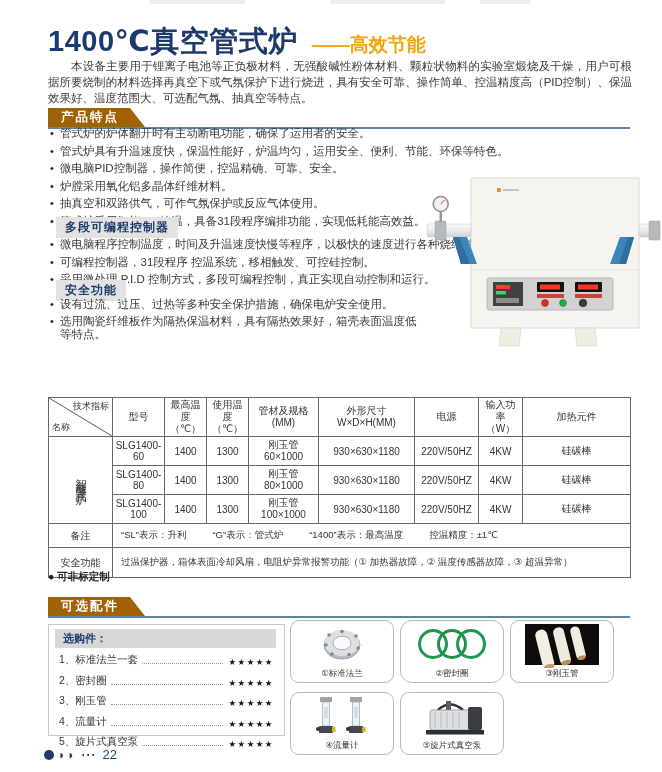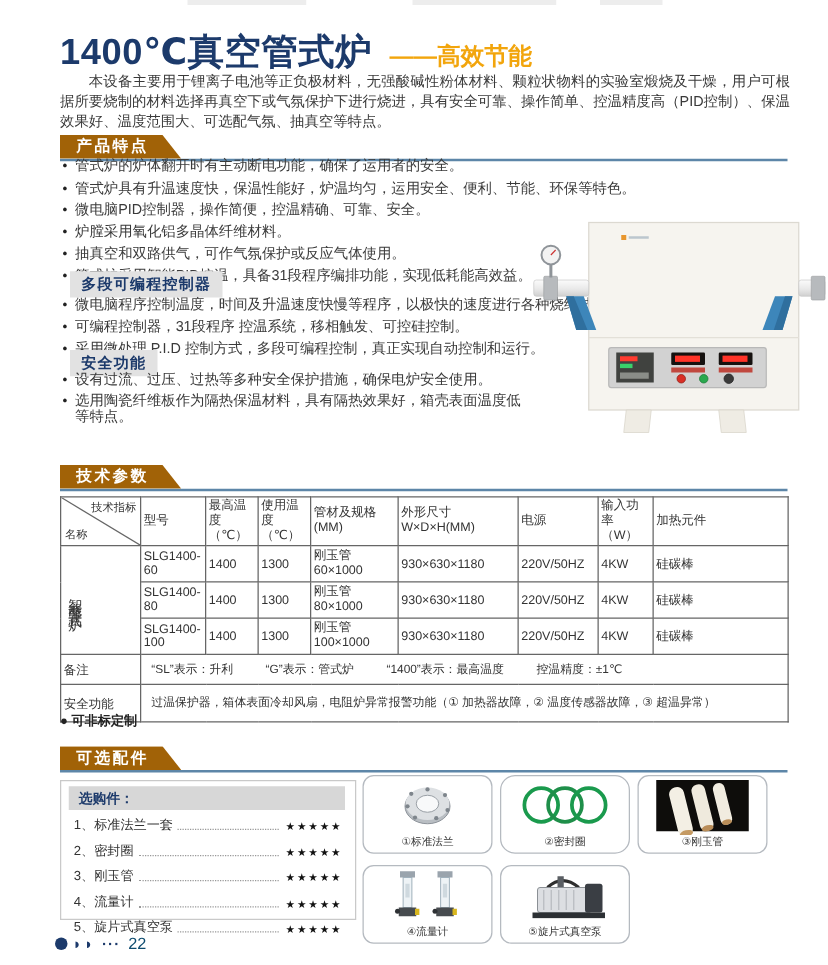--- a/index.html
+++ b/index.html
@@ -22,21 +22,21 @@
   
   .blist{position:absolute;left:50px;}
   .b{position:relative;padding-left:10px;font-size:11.5px;line-height:13.5px;color:#3a3a3a;}
   .b::before{content:"•";position:absolute;left:0;top:0;color:#222;font-size:11px;}
   
   .sub-h{position:absolute;background:#e2e2e2;color:#1c3a6b;font-weight:bold;font-size:12px;
          padding:2px 9px;letter-spacing:1px;}
   
   .spec-table{position:absolute;left:48px;top:397px;width:582px;border-collapse:collapse;
               table-layout:fixed;font-size:10px;color:#333;}
-  .spec-table td,.spec-table th{border:1px solid #666;text-align:left;vertical-align:middle;
+  .spec-table td,.spec-table th{border:1px solid #666;text-align:center;vertical-align:middle;
               padding:1px 2px;font-weight:normal;}
   .hl1{display:block;line-height:12px;}
   .hl2{display:block;line-height:12px;}
   .corner{position:relative;height:28px;padding:0;}
   .corner svg{position:absolute;inset:0;width:100%;height:100%;}
   .corner .ct{position:absolute;top:2px;right:3px;font-size:9px;}
   .corner .cb{position:absolute;bottom:2px;left:3px;font-size:9px;}
   .vgroup{writing-mode:vertical-rl;text-orientation:upright;letter-spacing:3px;font-size:11px;margin:0 auto;}
   .cell2 span{display:block;line-height:12px;}
   .remark-cell{text-align:left !important;padding-left:8px !important;}
@@ -152,23 +152,20 @@
       <circle cx="120" cy="133" r="3.4" fill="#d92f26" stroke="#8e1d17" stroke-width="0.6"></circle>
       <circle cx="138" cy="133" r="3.4" fill="#2aa84e" stroke="#1a7a35" stroke-width="0.6"></circle>
       <circle cx="158" cy="133" r="3.8" fill="#3a3a3a" stroke="#222" stroke-width="0.6"></circle>
     </g>
     <g>
       <polygon points="76,158 96,158 94,176 74,176" fill="#efece4" stroke="#d8d4c9" stroke-width="0.6"></polygon>
       <polygon points="150,158 170,158 172,176 152,176" fill="#efece4" stroke="#d8d4c9" stroke-width="0.6"></polygon>
     </g>
   </svg>
 
-  <div class="banner" style="top:372px;">
-    <div class="tab">技术参数</div>
-  </div>
 
   <table class="spec-table">
     <colgroup>
       <col style="width:64px">
         <col style="width:52px">
         <col style="width:42px">
         <col style="width:42px">
       <col style="width:70px">
         <col style="width:96px">
         <col style="width:64px">

